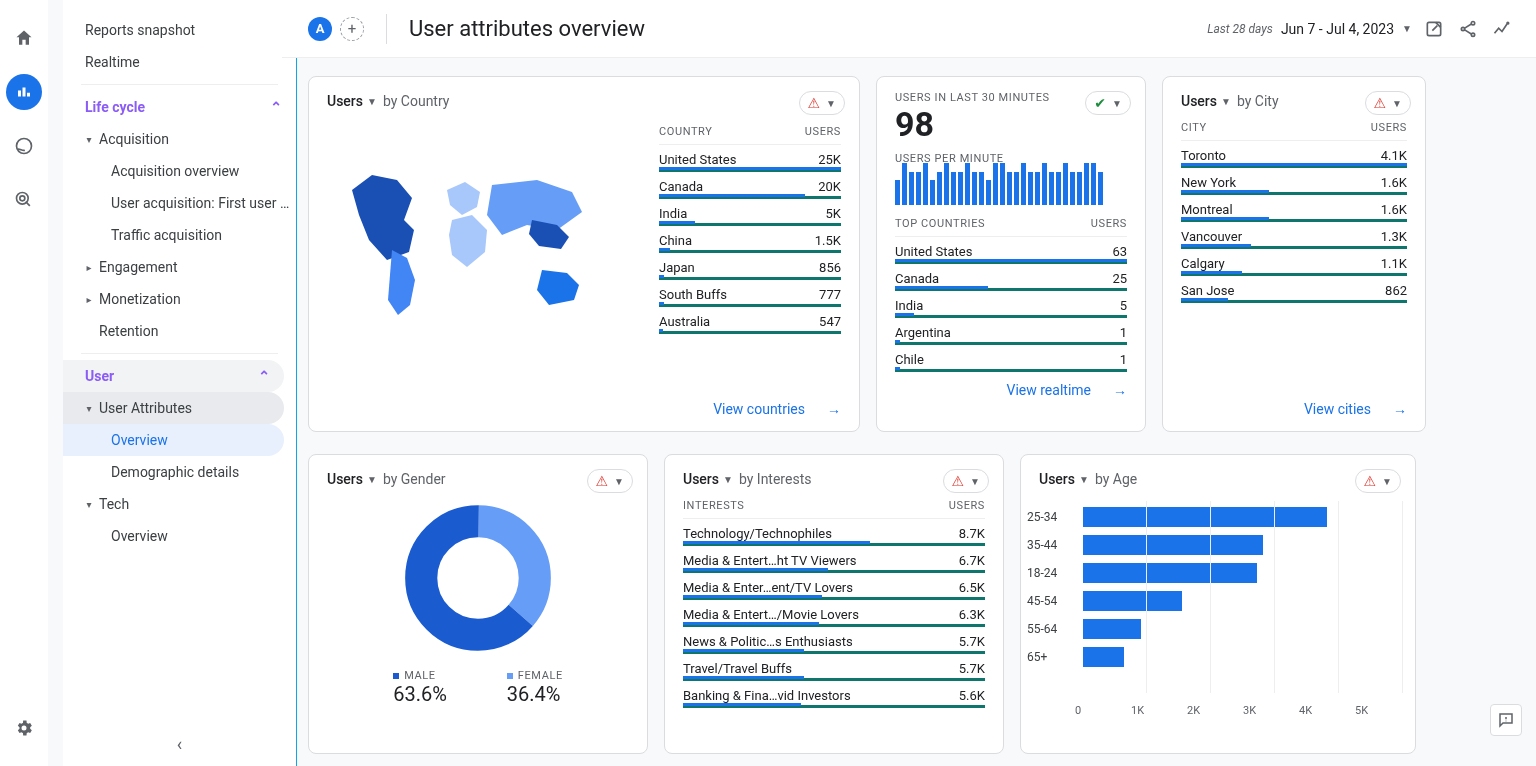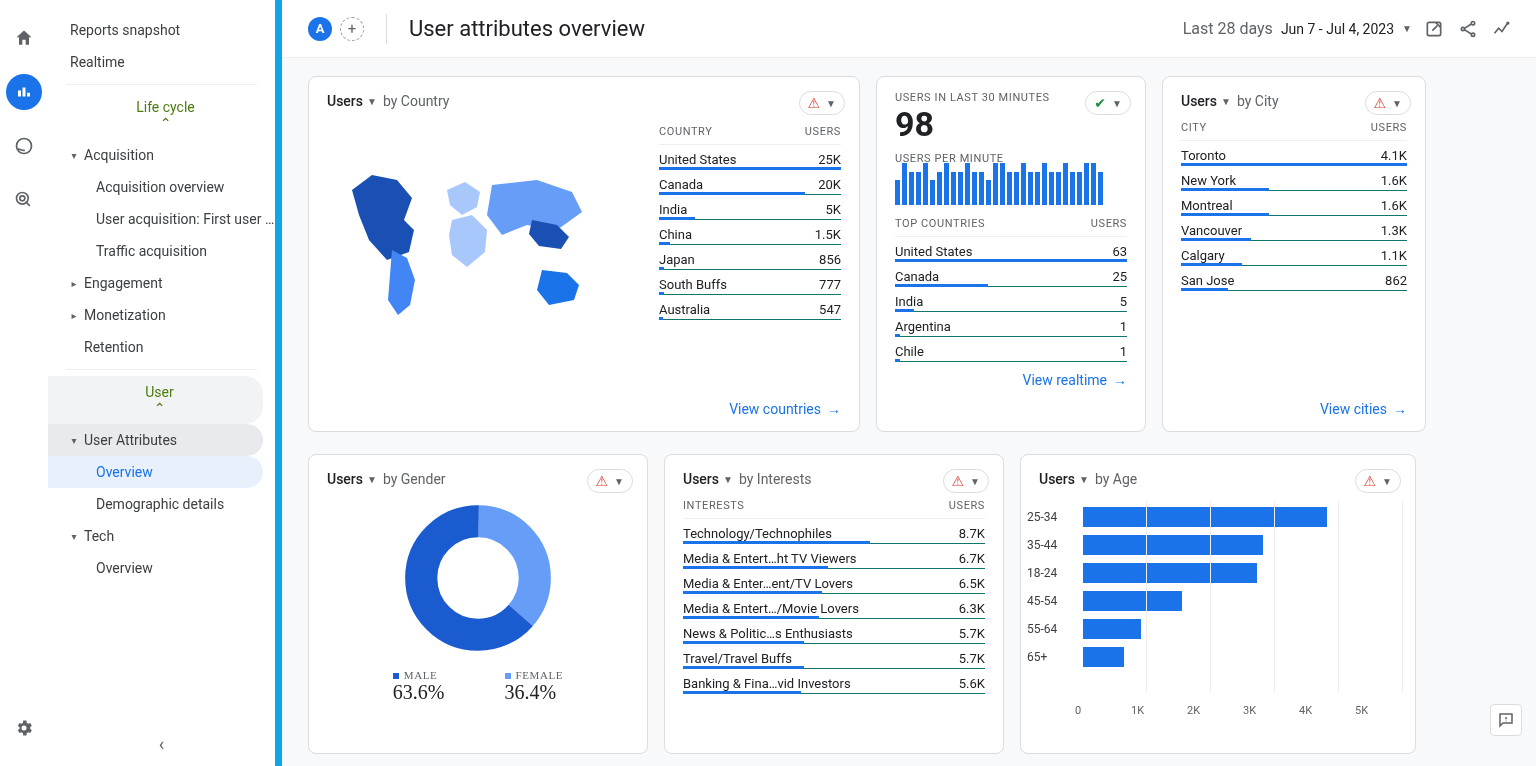--- a/index.html
+++ b/index.html
@@ -1,42 +1,42 @@
 <!DOCTYPE html>
 <html><head>
 <meta charset="utf-8">
 <style>
 * { box-sizing: border-box; margin: 0; padding: 0; }
 body { font-family: 'Google Sans', Roboto, Arial, sans-serif; background: #f8f9fa; color: #202124; width: 1536px; height: 766px; overflow: hidden; position: relative; }
 .icon-rail { position: absolute; left: 0; top: 0; width: 48px; height: 100%; background: #fff; display: flex; flex-direction: column; align-items: center; padding-top: 20px; gap: 18px; }
 .icon-rail .rail-icon { width: 36px; height: 36px; display: flex; align-items: center; justify-content: center; border-radius: 50%; color: #5f6368; cursor: pointer; }
 .icon-rail .rail-icon.active { background: #1a73e8; color: #fff; }
 .icon-rail .settings { position: absolute; bottom: 20px; }
-.nav-panel { position: absolute; left: 48px; top: 0; width: 234px; height: 100%; background: #fff; border-right: 7px solid #0ea5e9; padding: 14px 0 12px 0; font-size: 14px; color: #3c4043; overflow: hidden; }
+.nav-panel { position: absolute; left: 63px; top: 0; width: 234px; height: 100%; background: #fff; border-right: 1px solid #0ea5e9; padding: 14px 0 12px 0; font-size: 14px; color: #3c4043; overflow: hidden; }
 .nav-item { padding: 8px 22px 8px 22px; cursor: pointer; display: flex; align-items: center; position: relative; white-space: nowrap; overflow: hidden; text-overflow: ellipsis; }
 .nav-item.simple { padding-left: 22px; }
-.nav-item.section { font-weight: 400; color: #4d7c0f; padding-left: 22px; padding-right: 14px; display: flex; justify-content: space-between; align-items: center; flex-direction: column; }
+.nav-item.section { font-weight: 700; color: #8b5cf6; padding-left: 22px; padding-right: 14px; display: flex; justify-content: space-between; align-items: center; }
 .nav-item.lvl1 { padding-left: 36px; }
 .nav-item.lvl2 { padding-left: 48px; }
 .nav-item.hl { background: #f1f3f4; border-radius: 0 18px 18px 0; margin-right: 12px; }
 .nav-item.hl-parent { background: #e8eaed; border-radius: 0 18px 18px 0; margin-right: 12px; }
 .nav-item.active { background: #e8f0fe; color: #1a73e8; border-radius: 0 18px 18px 0; margin-right: 12px; }
 .nav-caret { width: 16px; display: inline-flex; justify-content: center; color: #5f6368; font-size: 10px; margin-left: -18px; margin-right: 2px; }
 .nav-divider { border-top: 1px solid #eee; margin: 6px 18px 6px 18px; }
 .nav-collapse { position: absolute; bottom: 12px; left: 0; width: 100%; text-align: center; color: #5f6368; font-size: 18px; }
 
 .main { position: absolute; left: 282px; right: 0; top: 0; bottom: 0; overflow: auto; }
 .topbar { position: sticky; top: 0; background: #fff; height: 58px; display: flex; align-items: center; padding: 0 22px 0 26px; border-bottom: 1px solid #eee; z-index: 5; }
 .badge-a { width: 24px; height: 24px; border-radius: 50%; background: #1a73e8; color: #fff; font-size: 13px; font-weight: 700; display: inline-flex; align-items: center; justify-content: center; }
 .badge-plus { width: 24px; height: 24px; border-radius: 50%; border: 1px dashed #9aa0a6; color: #5f6368; font-size: 15px; display: inline-flex; align-items: center; justify-content: center; margin-left: 8px; cursor: pointer; }
 .vdiv { width: 1px; height: 30px; background: #dadce0; margin: 0 22px; }
 .page-title { font-size: 22px; font-weight: 400; color: #202124; }
 .topbar-right { margin-left: auto; display: flex; align-items: center; gap: 10px; }
 .date-range { display: flex; align-items: center; gap: 8px; cursor: pointer; }
-.date-sub { font-size: 16px; color: #5f6368; }
+.date-sub { font-size: 12px; color: #5f6368; font-style: italic; }
 .date-main { font-size: 14px; color: #202124; }
 .head-icn { color: #5f6368; width: 24px; height: 24px; display: inline-flex; align-items: center; justify-content: center; cursor: pointer; }
 
 .cards-row { display: flex; gap: 16px; padding: 18px 22px 10px 26px; }
 .card { background: #fff; border: 1px solid #dadce0; border-radius: 8px; display: flex; flex-direction: column; position: relative; }
 .card-c1 { width: 552px; height: 356px; }
 .card-rt { width: 270px; height: 356px; }
 .card-city { width: 264px; height: 356px; }
 .card-gender { width: 340px; height: 300px; }
 .card-interests { width: 340px; height: 300px; }
@@ -44,33 +44,33 @@
 .card-head { padding: 16px 18px 6px 18px; display: flex; align-items: center; }
 .card-head .metric { font-size: 14px; font-weight: 500; display: inline-flex; align-items: center; gap: 4px; cursor: pointer; }
 .card-head .by { font-size: 14px; color: #5f6368; margin-left: 6px; }
 .pill-warn { position: absolute; right: 14px; top: 14px; border: 1px solid #dadce0; border-radius: 14px; padding: 3px 8px; display: inline-flex; align-items: center; gap: 6px; cursor: pointer; }
 .warn-icon { color: #d93025; font-size: 14px; }
 .check-icon { color: #1e8e3e; font-size: 14px; }
 .drop-caret { color: #5f6368; font-size: 10px; }
 .card-body { flex: 1; display: flex; padding: 0 18px; overflow: hidden; gap: 28px; }
 .card-body.col { flex-direction: column; }
 .card-foot { padding: 10px 18px 14px; display: flex; justify-content: flex-end; }
-.link-action { color: #1a73e8; font-size: 14px; display: inline-flex; align-items: center; gap: 6px; cursor: pointer; }
+.link-action { color: #1a73e8; font-size: 14px; display: inline-flex; align-items: center; gap: 22px; cursor: pointer; }
 .tbl { width: 100%; font-size: 13px; }
 .tbl .thead { display: flex; justify-content: space-between; color: #5f6368; font-size: 11px; letter-spacing: .6px; padding: 6px 0 6px; border-bottom: 1px solid #eee; }
-.tbl .trow { display: flex; justify-content: space-between; border-bottom: 1px solid #0f766e; padding: 7px 0 2px; position: relative; }
+.tbl .trow { display: flex; justify-content: space-between; border-bottom: 3px solid #0f766e; padding: 7px 0 2px; position: relative; }
 .tbl .trow .bar-under { position: absolute; left: 0; bottom: -1px; height: 3px; background: #1a73e8; }
 .map-area { width: 290px; height: 230px; display: flex; align-items: center; justify-content: center; margin-top: 10px; flex-shrink: 0; }
 .rt-label { font-size: 11px; letter-spacing: .6px; color: #5f6368; padding: 14px 18px 0; }
 .rt-big { font-size: 34px; font-weight: 700; padding: 0 18px 4px; }
 .spark { display: flex; align-items: flex-end; height: 46px; gap: 2px; padding: 4px 18px 6px; }
 .spark div { width: 5px; background: #1a73e8; }
 .rt-tbl { padding: 0 18px; }
 
-.donut-wrap { display: flex; flex-direction: column; align-items: center; padding: 10px 0 0; font-family: Liberation Serif, serif; }
+.donut-wrap { display: flex; flex-direction: column; align-items: center; padding: 10px 0 0; }
 .donut { width: 150px; height: 150px; }
 .legend-row { display: flex; gap: 60px; margin-top: 16px; justify-content: center; width: 100%; }
 .legend-item { text-align: left; }
 .legend-name { font-size: 11px; color: #5f6368; letter-spacing: .6px; }
 .legend-name::before { content: ''; display: inline-block; width: 6px; height: 6px; background: var(--c); margin-right: 5px; vertical-align: middle; }
 .legend-val { font-size: 20px; color: #202124; }
 
 .age-chart { width: 100%; height: 230px; position: relative; padding: 10px 8px 10px 6px; }
 .age-row { display: flex; align-items: center; height: 28px; gap: 8px; }
 .age-lbl { width: 48px; font-size: 12px; color: #3c4043; text-align: left; }

